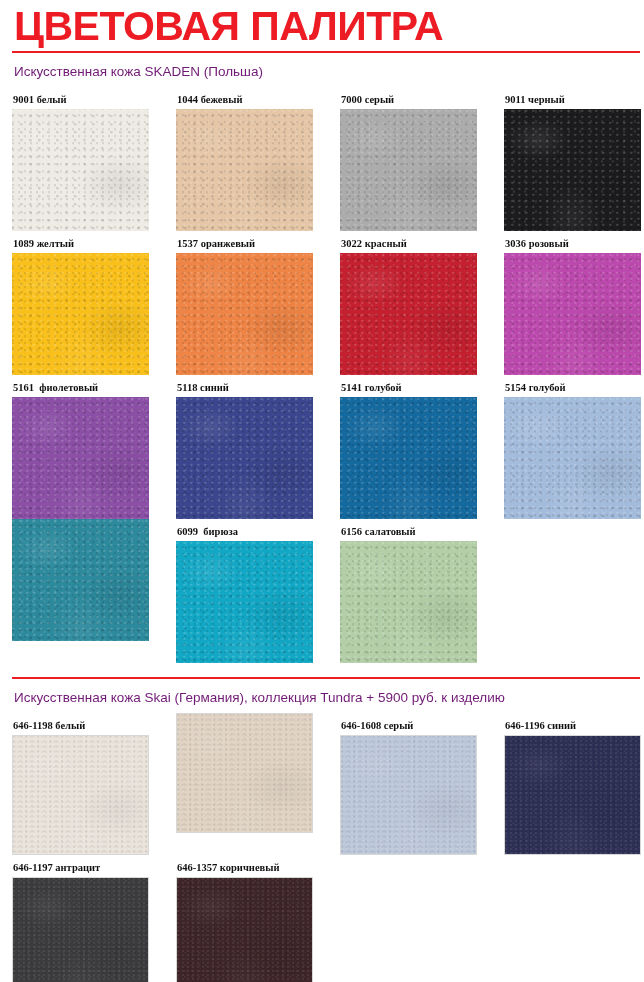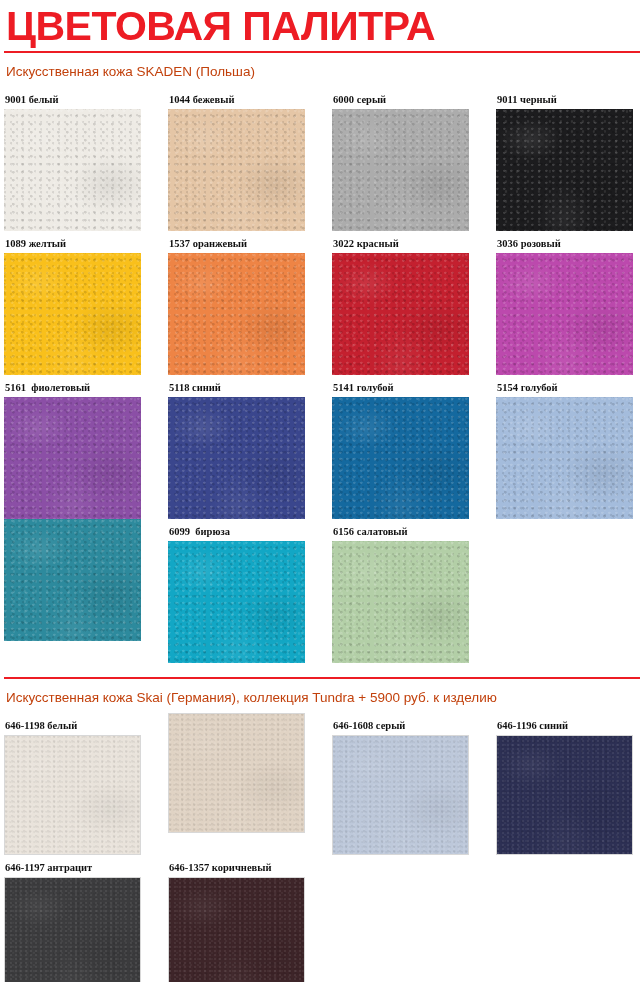--- a/index.html
+++ b/index.html
@@ -14,20 +14,21 @@
     font-family: "Liberation Sans", sans-serif;
     color: #1a1a1a;
     position: relative;
   }
 
   .page {
     position: relative;
     width: 644px;
     height: 982px;
     box-sizing: border-box;
+    padding-left: 8px;
   }
 
   
   .title-block {
     padding: 4px 0 0 6px;
   }
   .main-title {
     font-size: 41px;
     line-height: 44px;
     font-weight: 700;
@@ -43,21 +44,21 @@
   }
 
   
   .section {
     padding: 0 4px;
   }
   .section-header {
     font-size: 13.5px;
     line-height: 16px;
     font-weight: 400;
-    color: #c2410c;
+    color: #701a75;
     padding: 11px 2px 7px 2px;
     white-space: nowrap;
   }
   .section-rule {
     height: 2px;
     background: #ed1c24;
     margin: 0 0 0 0;
   }
 
   
@@ -150,21 +151,21 @@
             </div>
         </div>
         <div class="cell">
           <div class="swatch-label">1044 бежевый</div>
           <div class="swatch" style="background-color: rgb(229, 198, 166);">
               <span class="mottle"></span>
               <span class="grain"></span>
             </div>
         </div>
         <div class="cell">
-          <div class="swatch-label">6000 серый</div>
+          <div class="swatch-label">7000 серый</div>
           <div class="swatch" style="background-color: rgb(172, 172, 172);">
               <span class="mottle"></span>
               <span class="grain"></span>
             </div>
         </div>
         <div class="cell">
           <div class="swatch-label">9011 черный</div>
           <div class="swatch" style="background-color: rgb(28, 28, 30);">
               <span class="mottle"></span>
               <span class="grain"></span>

